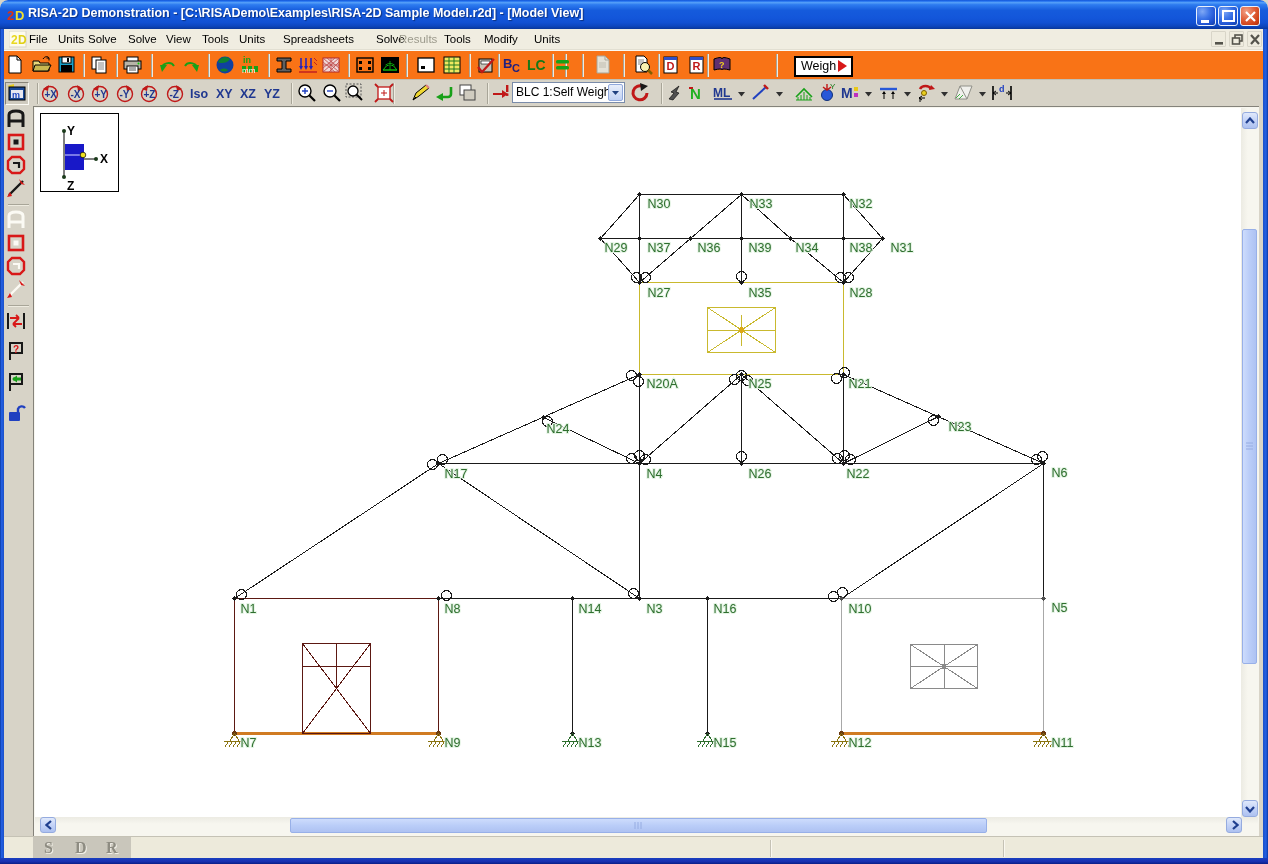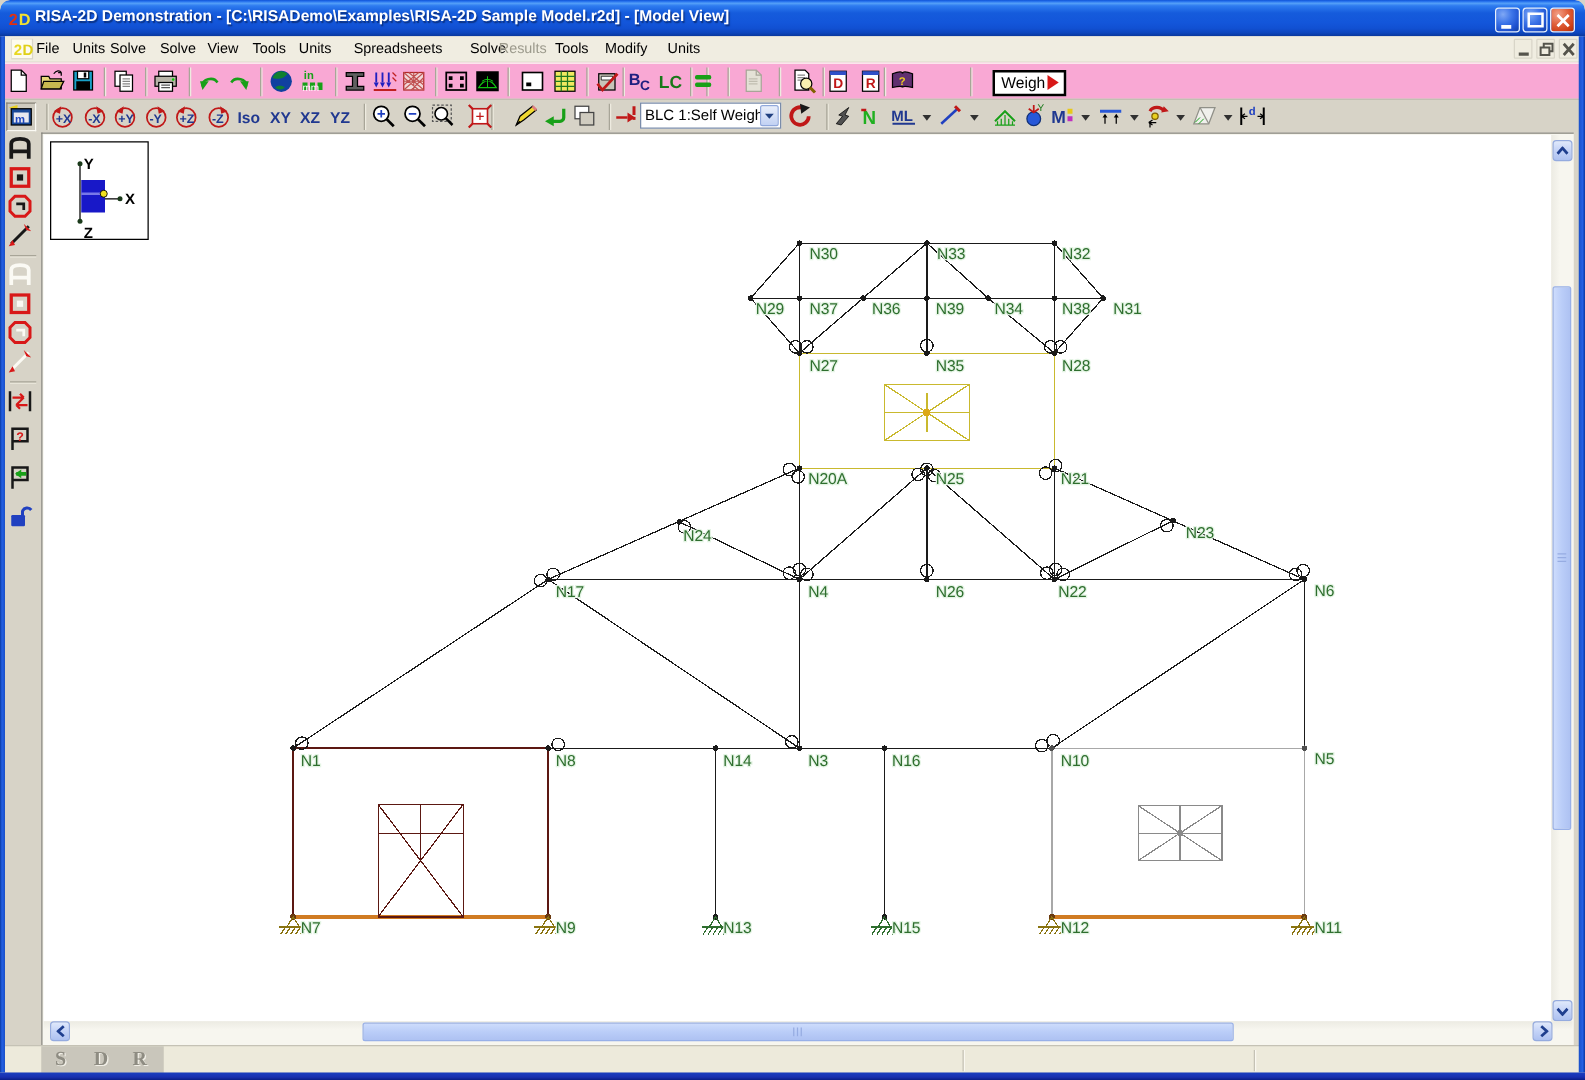--- a/index.html
+++ b/index.html
@@ -13,21 +13,21 @@
 .tbtn { position:absolute; top:6px; width:20px; height:20px; border-radius:3px; border:1px solid #E8F0FC; }
 .tbtn.blue { background:radial-gradient(circle at 30% 25%,#7FA8F5 0%,#3C74E8 40%,#1D50CF 75%,#16409F 100%); }
 .tbtn.red { background:radial-gradient(circle at 30% 25%,#F2A188 0%,#E0603A 45%,#CC3C12 80%,#A62E0C 100%); }
 .tbtn svg { position:absolute; left:0; top:0; }
 
 #menubar { left:4px; top:29px; width:1260px; height:21px; background:#F0EDE1; border-bottom:1px solid #E2DfD2; }
 .mitem { position:absolute; top:4px; font-size:11.5px; color:#000; }
 .mitem.gray { color:#9C9A8C; }
 .mdibtn { position:absolute; top:2px; width:15px; height:16px; background:#EFECDF; border:1px solid #D8D5C8; border-radius:1px; }
 
-#tb1 { left:4px; top:50px; width:1260px; height:29px; background:#f9a8d4; border-top:1px solid #FBFAF4; }
+#tb1 { left:4px; top:50px; width:1260px; height:29px; background:#f97316; border-top:1px solid #FBFAF4; }
 #tb2 { left:4px; top:79px; width:1260px; height:27px; background:#D7D3C7; border-top:1px solid #C2BFB2; }
 .sep1 { position:absolute; top:3px; width:1px; height:23px; background:#A8A598; box-shadow:1px 0 0 #EEEBE0; }
 .icon { position:absolute; }
 
 #ltb { left:4px; top:106px; width:29px; height:754px; background:#D7D3C7; }
 .lsep { position:absolute; left:4px; width:21px; height:1px; background:#A8A598; box-shadow:0 1px 0 #EEEBE0; }
 
 #canvasframe { left:33px; top:106px; width:1226px; height:730px; background:#F7F6EF; border-left:1px solid #84827A; border-top:1px solid #84827A; }
 #canvaswhite { left:35px; top:108px; width:1206px; height:709px; background:#FFFFFF; }
 #axesbox { left:40px; top:113px; width:79px; height:79px; background:#fff; border:1px solid #000; }

